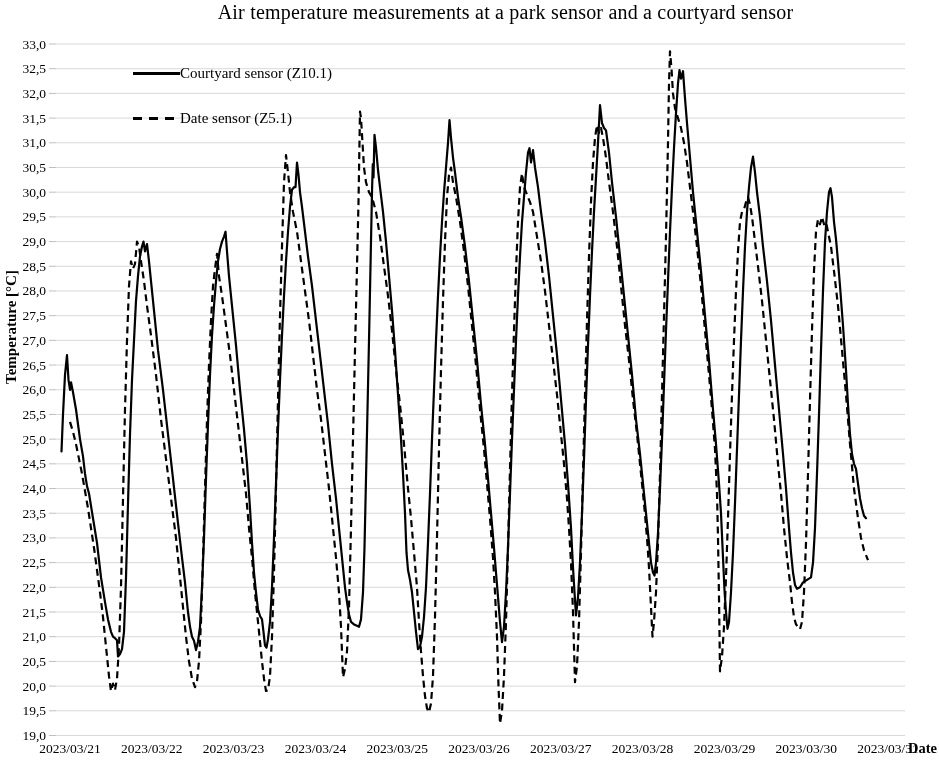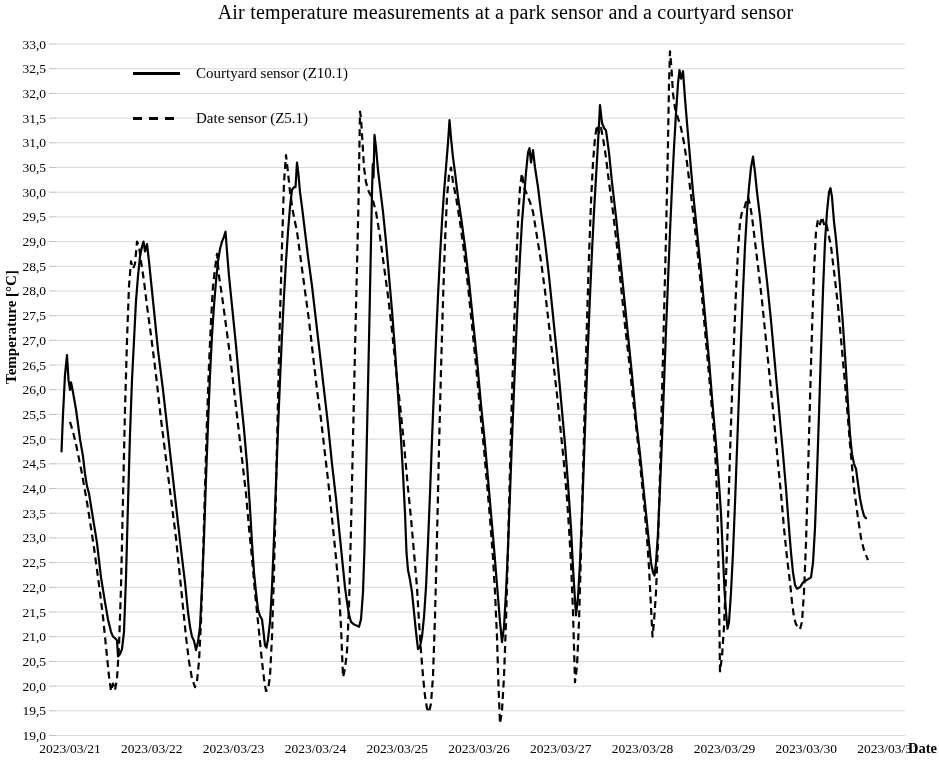--- a/index.html
+++ b/index.html
@@ -2,21 +2,21 @@
 <html><head>
 <meta charset="utf-8">
 <style>
   html,body{margin:0;padding:0;background:#ffffff;}
   #page{position:relative;width:939px;height:760px;background:#ffffff;overflow:hidden;
         font-family:"Liberation Serif","DejaVu Serif",serif;color:#000;}
   #chart-title{position:absolute;top:1px;left:0;width:939px;text-align:center;
                font-size:20px;letter-spacing:0.2px;padding-left:36px;}
   #y-axis-title{position:absolute;left:11px;top:327px;transform:translate(-50%,-50%) rotate(-90deg);
                 font-weight:bold;font-size:15px;white-space:nowrap;}
-  .legend-item{position:absolute;left:133px;display:flex;align-items:center;gap:16px;}
+  .legend-item{position:absolute;left:133px;display:flex;align-items:center;gap:0;}
   #legend-item-courtyard{top:66px;}
   #legend-item-park{top:111px;}
   .swatch{width:47px;height:3px;flex:0 0 auto;}
   .swatch.solid{background:#000;}
   .swatch.dashed{background:repeating-linear-gradient(90deg,#000 0 9px,transparent 9px 16px);}
   .legend-label{font-size:15px;line-height:15px;}
   svg text{font-family:"Liberation Serif","DejaVu Serif",serif;}
 </style>
 </head>
 <body>

